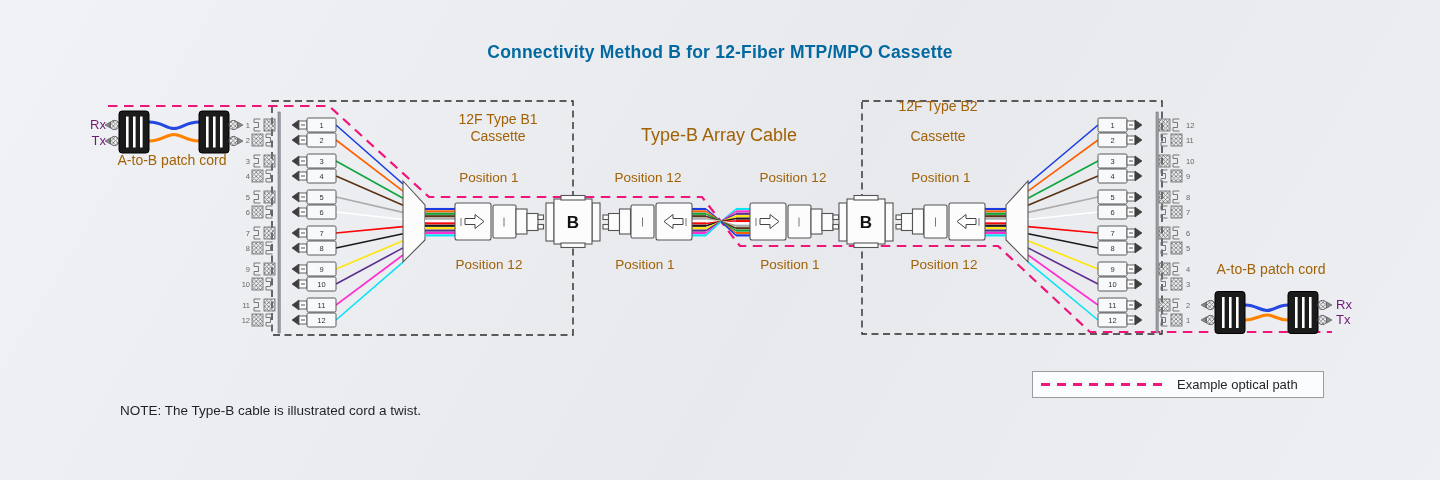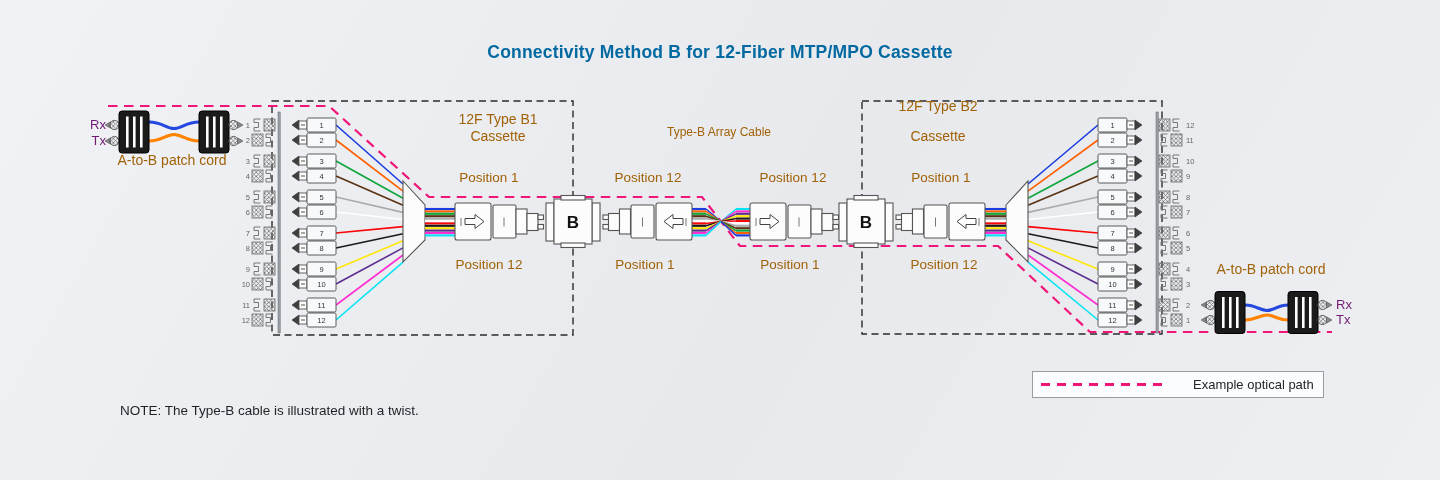--- a/index.html
+++ b/index.html
@@ -8,21 +8,21 @@
        background:linear-gradient(120deg,#f1f2f5 0%,#e7e9ed 55%,#edeff2 100%);}
   #stage{position:relative;width:1440px;height:480px;}
   svg{position:absolute;left:0;top:0;}
   .lbl{position:absolute;font-size:13.5px;color:#a16207;text-align:center;white-space:nowrap;}
   .title{position:absolute;left:0;right:0;top:42px;text-align:center;
          font-size:17.5px;font-weight:700;color:#0369a1;letter-spacing:.2px;}
   .note{position:absolute;left:120px;top:403px;font-size:13.5px;color:#1f2125;}
   .rxtx{position:absolute;font-size:13px;color:#701a75;}
   .legend{position:absolute;left:1032px;top:371px;width:274px;height:25px;
           border:1px solid #979da3;background:#fbfcfd;display:flex;align-items:center;
-          padding:0 8px;gap:24px;}
+          padding:0 8px;gap:8px;}
   .legend-line{width:128px;height:2.6px;flex:none;
           background:repeating-linear-gradient(90deg,var(--pink) 0 9px,transparent 9px 16px);}
   .legend-text{font-size:13px;color:#23262b;white-space:nowrap;}
   .dashbox{fill:none;stroke:#2b2b2b;stroke-width:1.4;stroke-dasharray:7 4.5;}
   .comp{fill:#fcfcfd;stroke:#555;stroke-width:1.1;}
   .pinkpath{fill:none;stroke:var(--pink);stroke-width:2.2;stroke-dasharray:9.5 6.5;}
   .wire{fill:none;stroke-width:3.2;stroke-linecap:round;}
 </style>
 </head>
 <body>
@@ -458,34 +458,34 @@
 
   <div class="rxtx" style="left:72px;top:117px;width:34px;text-align:right;">Rx</div>
   <div class="rxtx" style="left:72px;top:133px;width:34px;text-align:right;">Tx</div>
   <div class="lbl" style="left:102px;top:152px;width:140px;font-size:14px;">A-to-B patch cord</div>
 
   <div class="lbl" style="left:428px;top:111px;width:140px;font-size:14px;">12F Type B1</div>
   <div class="lbl" style="left:428px;top:128px;width:140px;font-size:14px;">Cassette</div>
   <div class="lbl" style="left:419px;top:170px;width:140px;">Position 1</div>
   <div class="lbl" style="left:419px;top:257px;width:140px;">Position 12</div>
 
-  <div class="lbl" style="left:639px;top:125px;width:160px;font-size:12px;">Type-B Array Cable</div>
+  <div class="lbl" style="left:639px;top:125px;width:160px;font-size:18px;">Type-B Array Cable</div>
   <div class="lbl" style="left:578px;top:170px;width:140px;">Position 12</div>
   <div class="lbl" style="left:575px;top:257px;width:140px;">Position 1</div>
   <div class="lbl" style="left:723px;top:170px;width:140px;">Position 12</div>
   <div class="lbl" style="left:720px;top:257px;width:140px;">Position 1</div>
 
   <div class="lbl" style="left:868px;top:98px;width:140px;font-size:14px;">12F Type B2</div>
   <div class="lbl" style="left:868px;top:128px;width:140px;font-size:14px;">Cassette</div>
   <div class="lbl" style="left:871px;top:170px;width:140px;">Position 1</div>
   <div class="lbl" style="left:874px;top:257px;width:140px;">Position 12</div>
 
   <div class="lbl" style="left:1201px;top:261px;width:140px;font-size:14px;">A-to-B patch cord</div>
   <div class="rxtx" style="left:1336px;top:297px;">Rx</div>
   <div class="rxtx" style="left:1336px;top:312px;">Tx</div>
 
-  <div class="note">NOTE: The Type-B cable is illustrated with a twist.</div>
+  <div class="note">NOTE: The Type-B cable is illustrated cord a twist.</div>
 
   <div class="legend">
     <div class="legend-line"></div>
     <span class="legend-text">Example optical path</span>
   </div>
 </div>
 
 </body></html>

